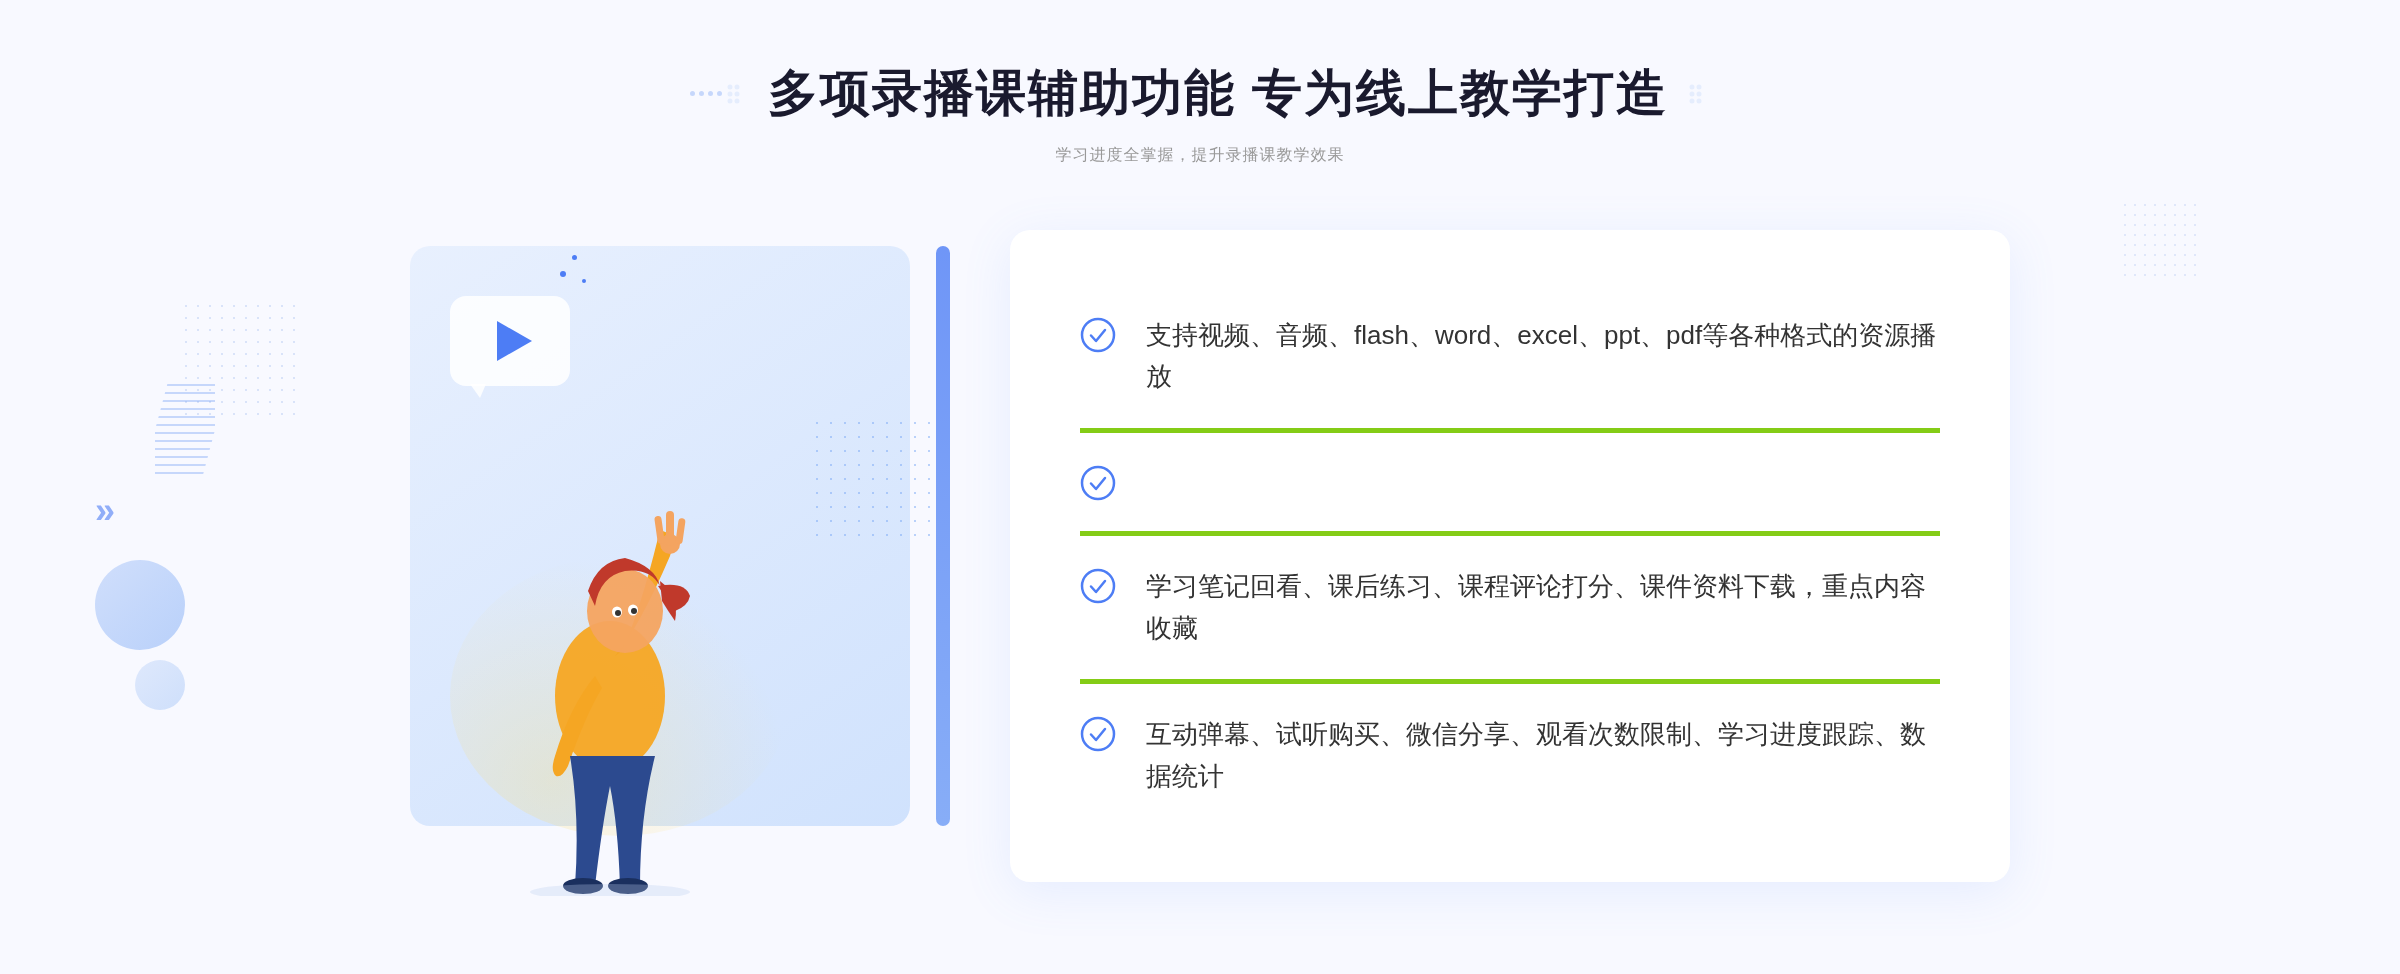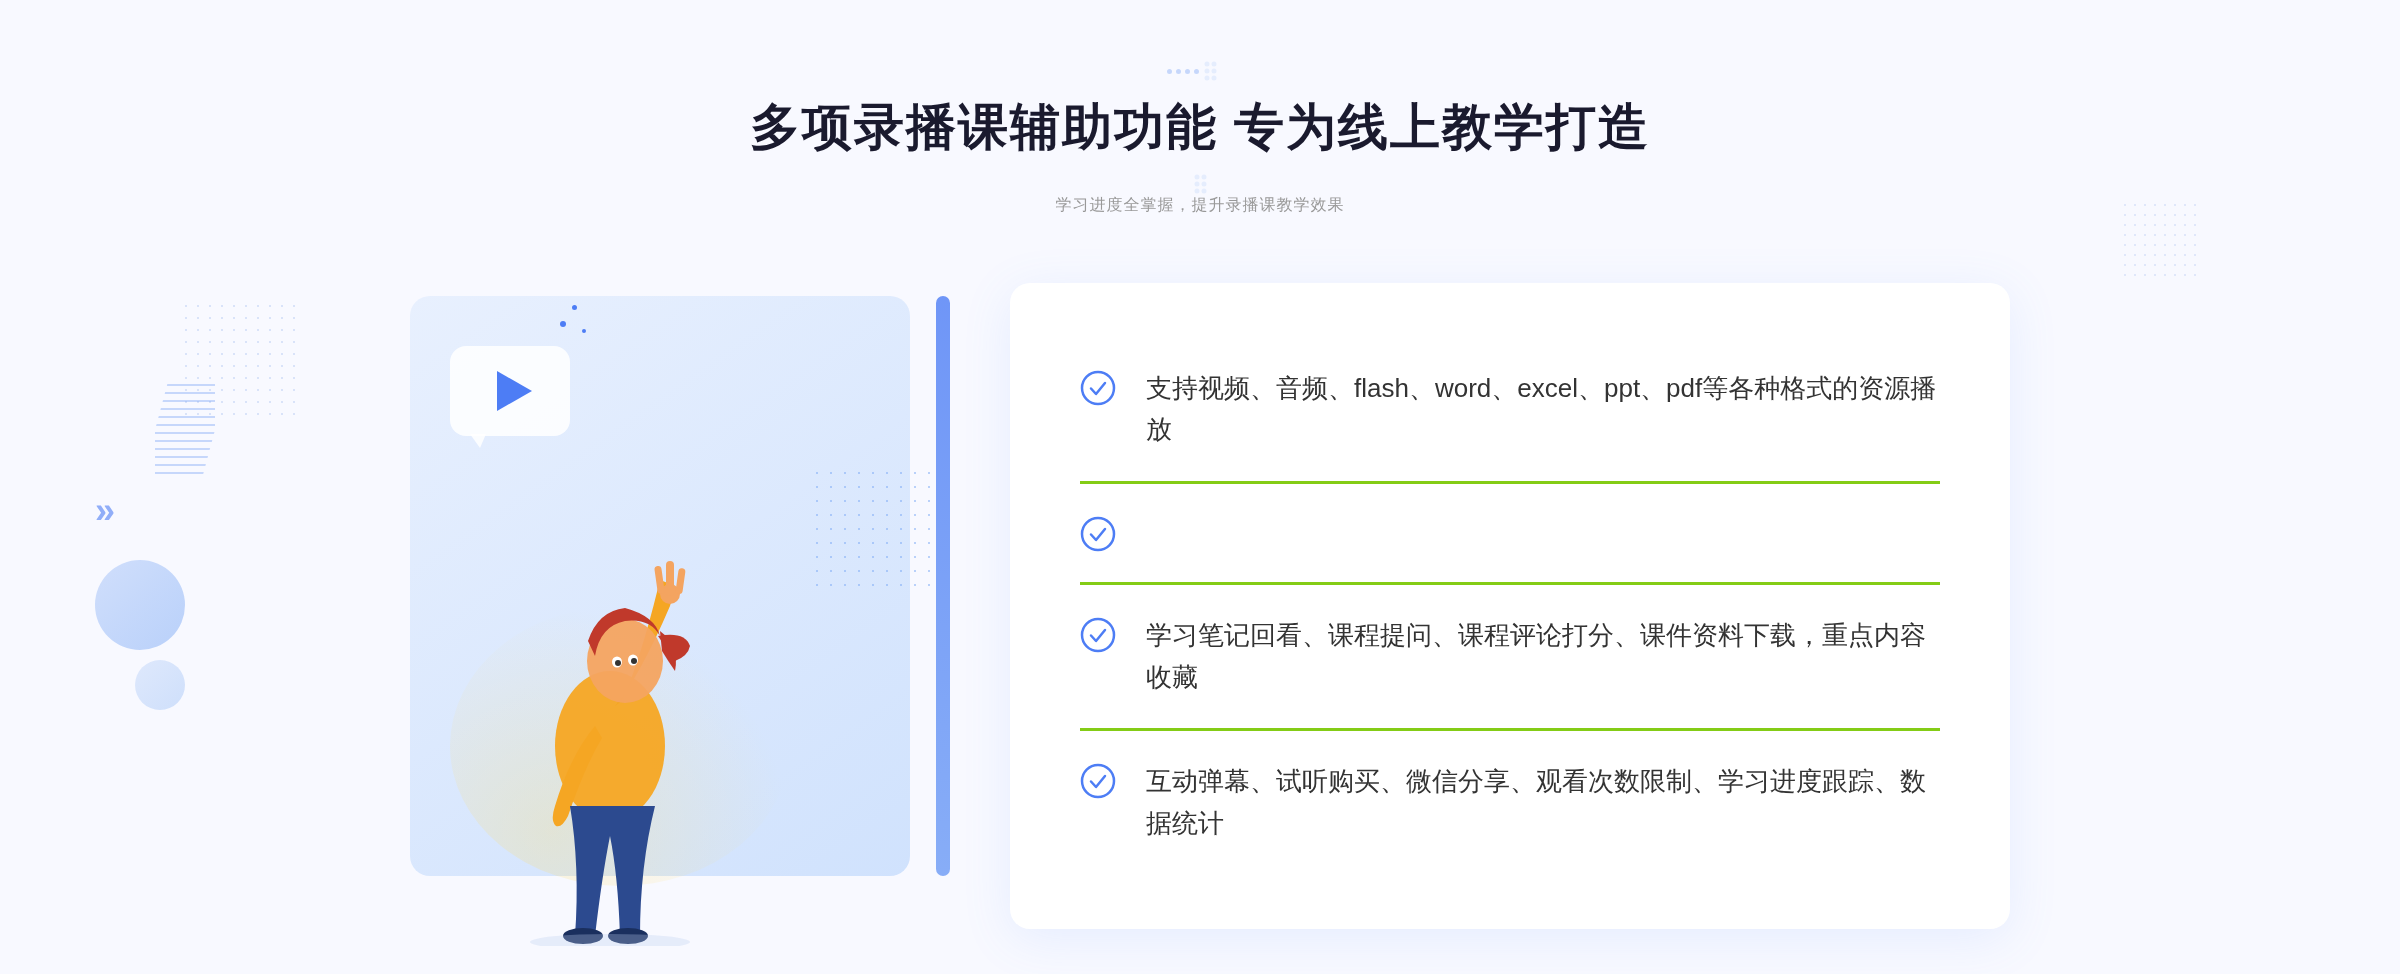--- a/index.html
+++ b/index.html
@@ -117,25 +117,25 @@
       text-align: center;
       margin-bottom: 50px;
       position: relative;
     }
 
     .main-title {
       font-size: 50px;
       font-weight: 600;
       color: #1a1a2e;
       letter-spacing: 2px;
+      margin-bottom: 18px;
       display: flex;
       align-items: center;
       justify-content: center;
       gap: 12px;
-      flex-direction: column;
     }
 
     .title-decoration {
       display: flex;
       align-items: center;
       gap: 4px;
       opacity: 0.35;
     }
 
     .title-decoration span {
@@ -289,21 +289,21 @@
       min-height: 580px;
       position: relative;
       z-index: 2;
     }
 
     .feature-item {
       display: flex;
       align-items: flex-start;
       gap: 30px;
       padding: 30px 0;
-      border-bottom: 3px solid #84cc16;
+      border-bottom: 5px solid #84cc16;
     }
 
     .feature-item:last-child {
       border-bottom: none;
       justify-content: space-between;
     }
 
     .check-icon {
       width: 36px;
       height: 36px;
@@ -449,21 +449,21 @@
         </div>
       </div>
 
       <div class="feature-item">
         <div class="check-icon">
           <svg viewBox="0 0 36 36" fill="none" xmlns="http://www.w3.org/2000/svg">
             <circle cx="18" cy="18" r="16" stroke="#4d7df5" stroke-width="2.5"></circle>
             <path d="M11 18.5L16 24L25 13" stroke="#4d7df5" stroke-width="2.5" stroke-linecap="round" stroke-linejoin="round"></path>
           </svg>
         </div>
-        <span class="feature-text">学习笔记回看、课程提问、课程评论打分、课件资料下载，重点内容收藏</span>
+        <span class="feature-text">学习笔记回看、课后练习、课程评论打分、课件资料下载，重点内容收藏</span>
       </div>
 
       <div class="feature-item">
         <div class="check-icon">
           <svg viewBox="0 0 36 36" fill="none" xmlns="http://www.w3.org/2000/svg">
             <circle cx="18" cy="18" r="16" stroke="#4d7df5" stroke-width="2.5"></circle>
             <path d="M11 18.5L16 24L25 13" stroke="#4d7df5" stroke-width="2.5" stroke-linecap="round" stroke-linejoin="round"></path>
           </svg>
         </div>
         <span class="feature-text">互动弹幕、试听购买、微信分享、观看次数限制、学习进度跟踪、数据统计</span>

